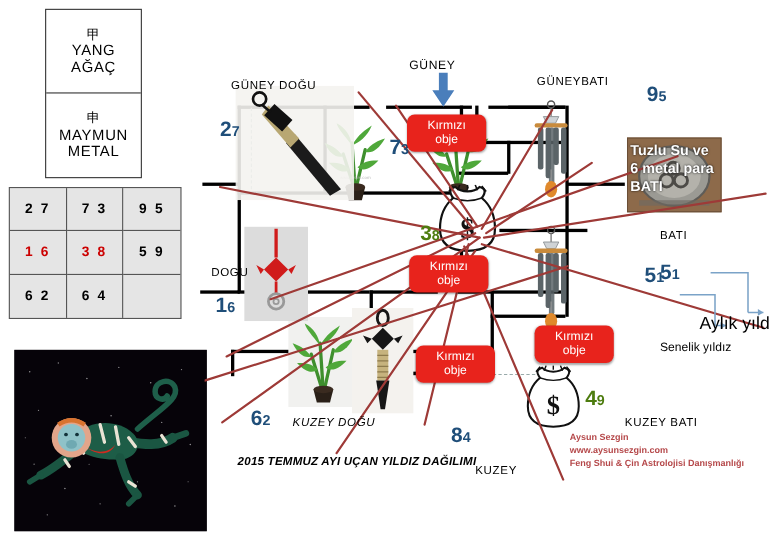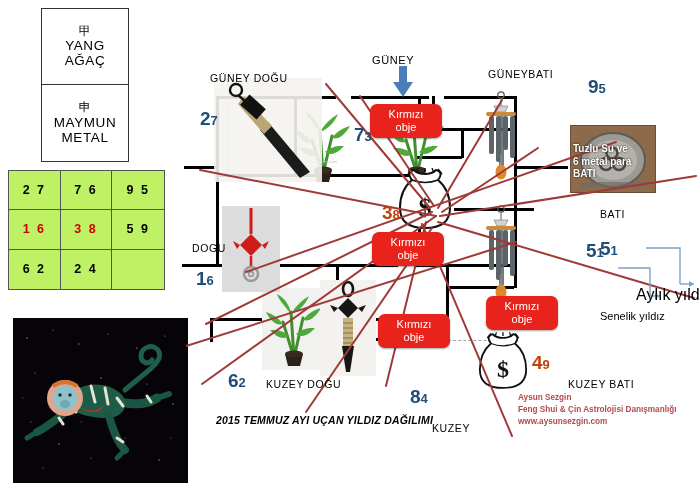--- a/index.html
+++ b/index.html
@@ -10,21 +10,21 @@
   
   #pillar-box{left:41px;top:8px;width:86px;height:152px;border:1px solid #333;background:#fff;}
   #pillar-box .cell{height:50%;box-sizing:border-box;display:flex;flex-direction:column;
         align-items:center;justify-content:center;line-height:1.12;}
   #pillar-box .cell.top{border-bottom:1px solid #333;}
   .han{font-size:12px;letter-spacing:.5px;}
   .pl{font-size:13.5px;font-weight:400;letter-spacing:.6px;}
 
   
   #star-grid{left:8px;top:170px;width:155px;height:118px;border:1px solid #555;
-      display:grid;grid-template-columns:repeat(3,1fr);grid-template-rows:repeat(3,1fr);background:#bef264;}
+      display:grid;grid-template-columns:repeat(3,1fr);grid-template-rows:repeat(3,1fr);background:#e5e5e5;}
   #star-grid .g{border-right:1px solid #555;border-bottom:1px solid #555;
       display:flex;align-items:center;justify-content:center;font-size:12.5px;font-weight:bold;letter-spacing:2px;}
   #star-grid .g:nth-child(3n){border-right:none;}
   #star-grid .g:nth-child(n+7){border-bottom:none;}
   .gred{color:#cc0000;}
 
   
   #monkey-art{left:13px;top:318px;width:175px;height:165px;background:#050308;overflow:hidden;}
   #monkey-art svg{display:block;}
 
@@ -32,36 +32,36 @@
   #diagram{left:186px;top:56px;width:514px;height:390px;}
   .wall{position:absolute;background:#000;}
   .wh{height:3px;}  .wv{width:3px;}
   .dash{position:absolute;border-top:1px dashed #9aa;}
   .dashv{position:absolute;border-left:1px dashed #9aa;}
 
   .sectlabel{position:absolute;font-size:10.5px;letter-spacing:.6px;white-space:nowrap;}
   .starnum{position:absolute;font-weight:bold;color:#1f4e79;white-space:nowrap;}
   .starnum .big{font-size:19px;}
   .starnum .sm{font-size:13px;}
-  .starnum.red{color:#c2410c;}
+  .starnum.red{color:#4d7c0f;}
 
   .redbox{position:absolute;background:#e8231c;color:#fff;border-radius:7px;
       text-align:center;font-size:11px;line-height:1.18;padding:4px 6px;box-sizing:border-box;
       box-shadow:0 1px 2px rgba(0,0,0,.35);}
 
   
   #redlines{position:absolute;left:0;top:0;width:514px;height:390px;pointer-events:none;}
 
   
   .prop{position:absolute;}
 
   
   #salt-bowl{position:absolute;left:384px;top:69px;width:84px;height:66px;overflow:hidden;
       background:#8d6a4a;border:1px solid #6a4e36;}
-  #salt-bowl .cap{position:absolute;left:2px;top:17px;right:2px;color:#fff;font-size:10px;
+  #salt-bowl .cap{position:absolute;left:2px;top:3px;right:2px;color:#fff;font-size:13px;
       line-height:1.25;font-weight:600;text-shadow:0 0 2px #000;z-index:3;}
 
   
   #legend{position:absolute;left:400px;top:184px;width:114px;height:92px;}
   .legtxt{position:absolute;font-size:16px;white-space:nowrap;}
 
   
   #title-line{position:absolute;left:216px;top:414px;font-size:10.5px;font-weight:bold;letter-spacing:.2px;font-style:italic;}
   #credits{position:absolute;left:518px;top:392px;font-size:8.2px;line-height:1.45;color:#b5484a;font-weight:600;}
 </style>
@@ -76,27 +76,27 @@
   </div>
   <div class="cell">
     <div class="han">申</div>
     <div class="pl">MAYMUN</div>
     <div class="pl">METAL</div>
   </div>
 </div>
 
 <div class="abs" id="star-grid">
   <div class="g">2 7</div>
-  <div class="g">7 6</div>
+  <div class="g">7 3</div>
   <div class="g">9 5</div>
   <div class="g gred">1 6</div>
   <div class="g gred">3 8</div>
   <div class="g">5 9</div>
   <div class="g">6 2</div>
-  <div class="g">2 4</div>
+  <div class="g">6 4</div>
 </div>
 
 <div class="abs" id="monkey-art">
   <svg width="175" height="165" viewBox="0 0 175 165">
     <rect width="175" height="165" fill="#060309"></rect>
     <g fill="#ffffff" opacity=".55">
       <circle cx="14" cy="20" r="0.7"></circle>
         <circle cx="40" cy="12" r="0.6"></circle>
         <circle cx="66" cy="26" r="0.7"></circle>
       <circle cx="95" cy="16" r="0.6"></circle>
@@ -375,21 +375,21 @@
     <div class="sectlabel" style="position:relative;left:0;top:0;font-size:11px;">GÜNEY</div>
     <svg style="position:absolute;left:20px;top:12px;" width="22" height="32" viewBox="0 0 22 32">
       <path d="M7 0 h8 v16 h6 L11 31 L1 16 h6 Z" fill="#4a7ebb"></path>
     </svg>
   </div>
 
   <div class="sectlabel" style="left:24px;  top:16px;">GÜNEY DOĞU</div>
   <div class="sectlabel" style="left:302px; top:12px;">GÜNEYBATI</div>
   <div class="sectlabel" style="left:6px;   top:186px;">DOGU</div>
   <div class="sectlabel" style="left:414px; top:152px;">BATI</div>
-  <div class="sectlabel" style="left:80px;  top:322px;">KUZEY DOĞU</div>
+  <div class="sectlabel" style="left:80px;  top:322px;font-style:italic;">KUZEY DOĞU</div>
   <div class="sectlabel" style="left:246px; top:366px;">KUZEY</div>
   <div class="sectlabel" style="left:382px; top:322px;">KUZEY BATI</div>
 
   <div class="starnum" style="left:14px;top:52px;">
     <span class="big">2</span><span class="sm">7</span>
   </div>
   <div class="starnum" style="left:168px;top:28px;margin-top:40px;">
     <span class="big">7</span><span class="sm">3</span>
   </div>
   <div class="starnum" style="left:402px;top:20px;">
@@ -446,15 +446,15 @@
     <div class="legtxt" style="left:50px;top:46px;">Aylık yıldız</div>
     <div class="legtxt" style="left:14px;top:70px;font-size:11px;">Senelik yıldız</div>
   </div>
 
 </div>
 
 <div id="title-line">2015 TEMMUZ  AYI UÇAN YILDIZ DAĞILIMI</div>
 
 <div id="credits">
   <div>Aysun Sezgin</div>
+  <div>www.aysunsezgin.com</div>
   <div>Feng Shui &amp; Çin Astrolojisi Danışmanlığı</div>
-  <div>www.aysunsezgin.com</div>
 </div>
 
 </body></html>

